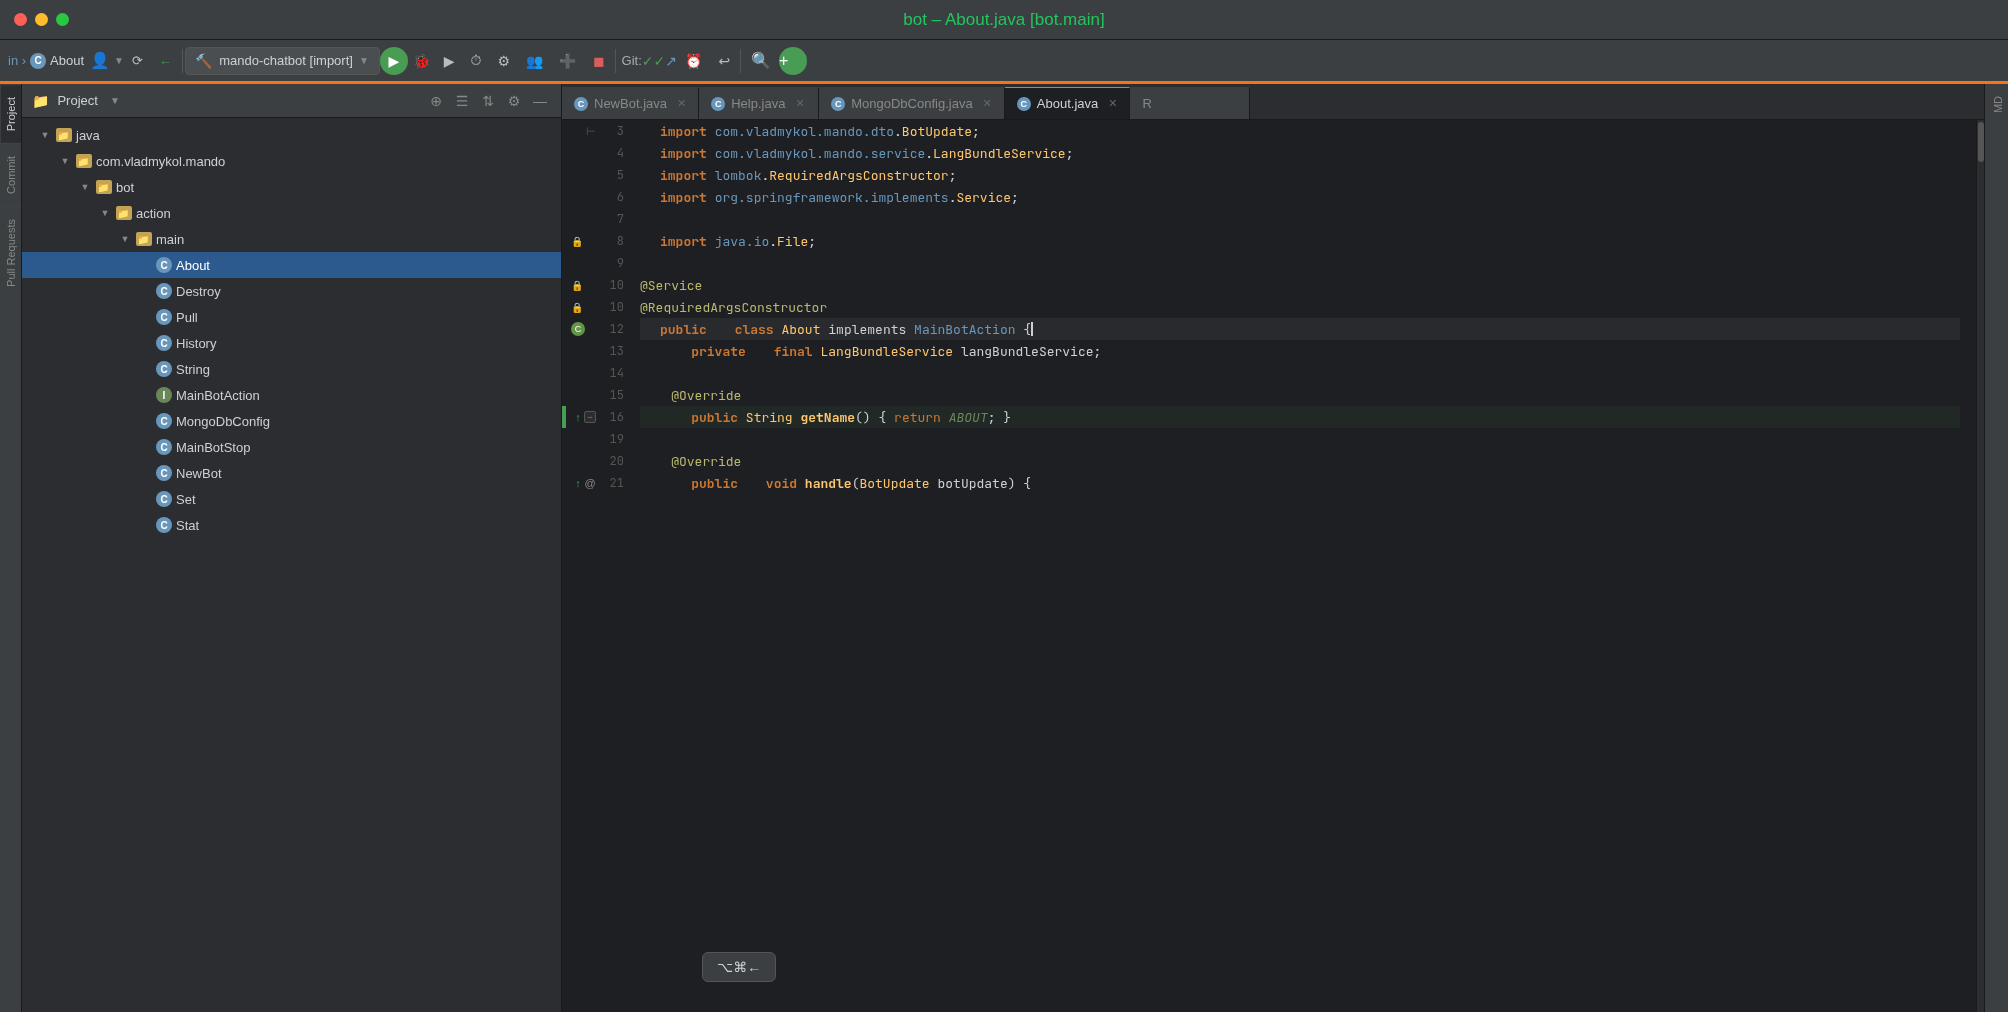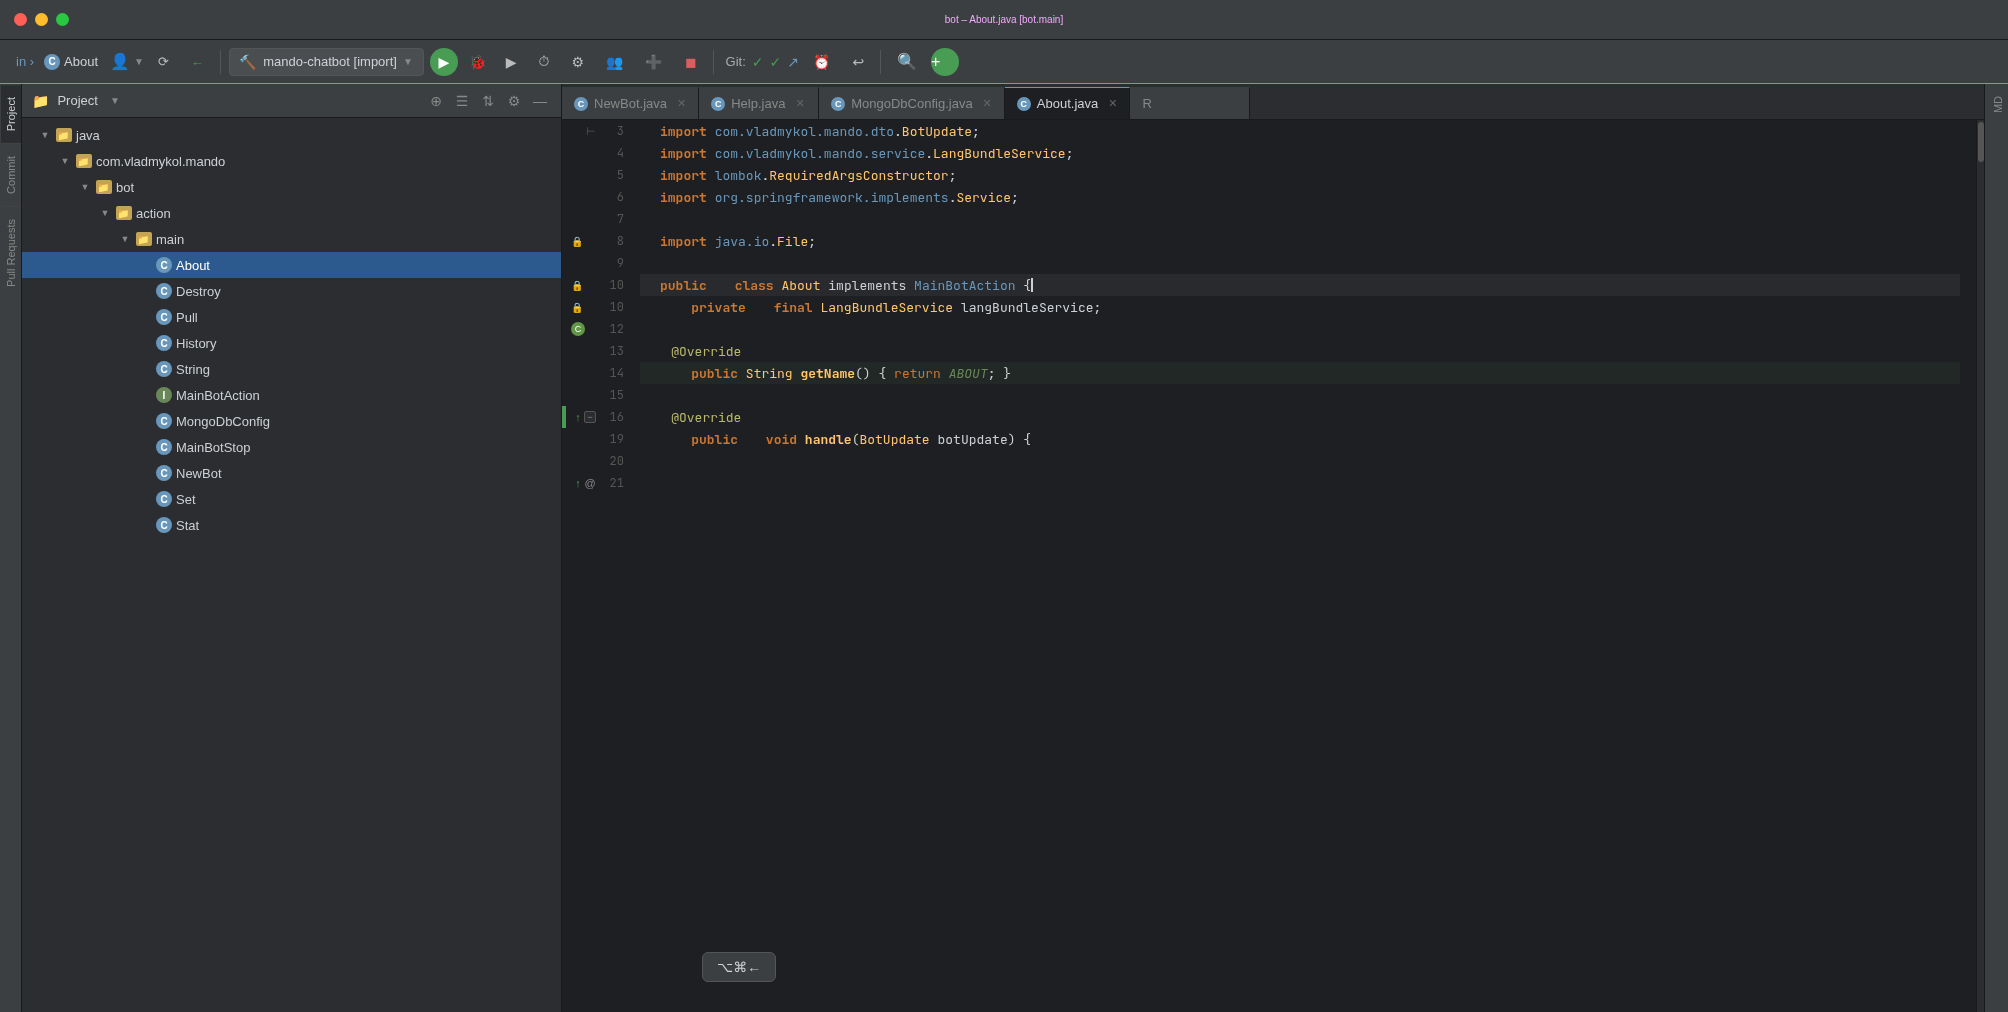--- a/index.html
+++ b/index.html
@@ -17,22 +17,22 @@
     .title-bar {
       height: 40px;
       background: #3c3f41;
       display: flex;
       align-items: center;
       justify-content: center;
       position: relative;
       border-bottom: 1px solid #1a1a1a;
     }
     .title-bar-title {
-      color: #f0abfc;
-      font-size: 10px;
+      color: #22c55e;
+      font-size: 17px;
     }
     .window-controls {
       position: absolute;
       left: 14px;
       display: flex;
       gap: 8px;
       align-items: center;
     }
     .win-btn {
       width: 13px;
@@ -43,23 +43,22 @@
     .win-close { background: #ff5f57; }
     .win-min { background: #febc2e; }
     .win-max { background: #28c840; }
 
     
     .toolbar {
       height: 44px;
       background: #3c3f41;
       display: flex;
       align-items: center;
-      padding: 0 12px;
-      gap: 6px;
-      border-bottom: 1px solid #f97316;
+      padding: 0 4px;
+      border-bottom: 3px solid #f97316;
     }
     .toolbar-btn {
       height: 28px;
       padding: 0 8px;
       border-radius: 4px;
       border: none;
       background: transparent;
       color: #bbb;
       cursor: pointer;
       display: flex;
@@ -755,21 +754,27 @@
         </div>
 
         <div class="code-line">&nbsp;</div>
 
         <div class="code-line">
           <span class="kw">import</span>&nbsp;<span class="pkg">java.io</span><span class="punct">.</span><span class="cls">File</span><span class="punct">;</span>
         </div>
 
         <div class="code-line">&nbsp;</div>
 
-
+        <div class="code-line">
+          <span class="ann">@Service</span>
+        </div>
+
+        <div class="code-line">
+          <span class="ann">@RequiredArgsConstructor</span>
+        </div>
 
         <div class="code-line" style="background:rgba(255,255,255,0.05);">
           <span class="kw">public</span>&nbsp;<span class="kw">class</span>&nbsp;<span class="cls">About</span>&nbsp;<span style="color:#cdd1d5;">implements</span>&nbsp;<span class="iface">MainBotAction</span>&nbsp;<span class="punct">{</span>
           <span class="cursor"></span>
         </div>
 
         <div class="code-line">
           &nbsp;&nbsp;&nbsp;&nbsp;<span class="kw">private</span>&nbsp;<span class="kw">final</span>&nbsp;<span class="cls">LangBundleService</span>&nbsp;<span class="plain">langBundleService</span><span class="punct">;</span>
         </div>
 

